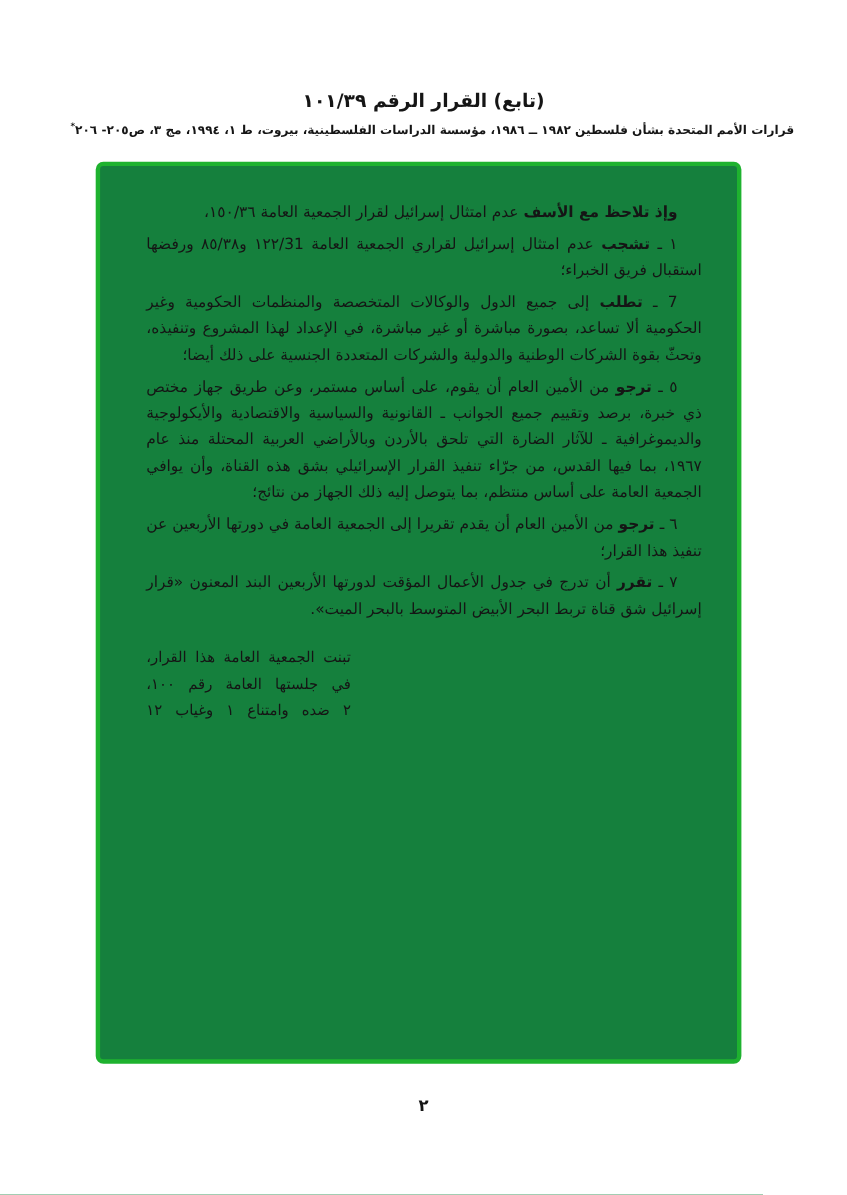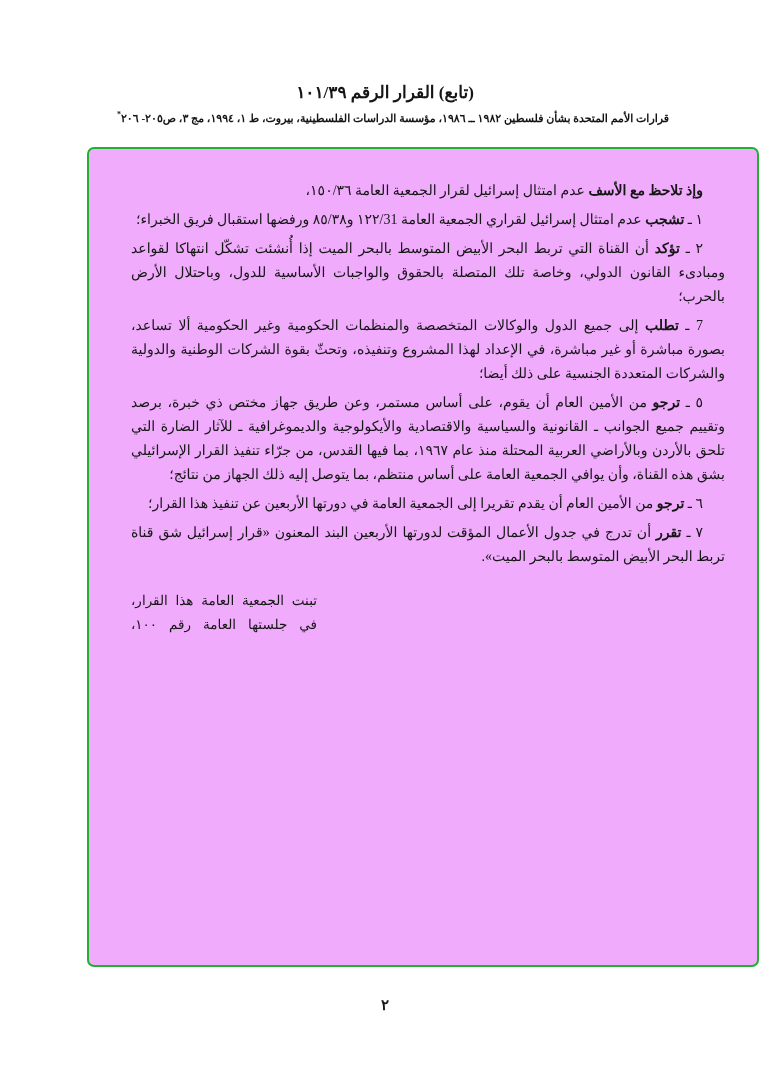--- a/index.html
+++ b/index.html
@@ -1,37 +1,37 @@
 <!DOCTYPE html>
 <html lang="ar" dir="rtl"><head>
 <meta charset="utf-8">
 <style>
   html,body{margin:0;padding:0;}
   body{
     width:770px;height:1086px;background:#ffffff;position:relative;
     font-family:"DejaVu Sans",sans-serif;color:#151515;direction:rtl;
     overflow:hidden;
   }
-  .page{position:absolute;inset:0;width:770px;height:1086px;font-family:Liberation Serif, serif;}
+  .page{position:absolute;inset:0;width:770px;height:1086px;}
 
   
   .hdr-title{
     position:absolute;top:82px;right:0;left:0;text-align:center;
     font-size:17px;font-weight:bold;letter-spacing:0;
   }
   .hdr-source{
     position:absolute;top:110px;right:0;left:0;text-align:center;
     font-size:11px;font-weight:bold;white-space:nowrap;padding-left:16px;
   }
   .hdr-source sup{font-size:8px;vertical-align:super;}
 
   
   .frame{
-    position:absolute;left:87px;top:147px;width:672px;min-height:820px;
-    border:2px solid #7f1d1d;border-radius:7px;background:#f0abfc;
+    position:absolute;left:87px;top:147px;width:587px;min-height:820px;
+    border:4px solid #7f1d1d;border-radius:7px;background:#15803d;
     box-sizing:border-box;
   }
   .frame-inner{
     padding:30px 32px 36px 42px;
   }
 
   
   .para{
     margin:0 0 5px 0;
     font-size:14px;line-height:24px;
@@ -71,25 +71,20 @@
         <b class="lead">وإذ تلاحظ مع الأسف</b>
         <span>عدم امتثال إسرائيل لقرار الجمعية العامة ١٥٠/٣٦،</span>
       </p>
 
       <p class="para">
         <span class="num">١ ـ</span>
         <b class="lead">تشجب</b>
         <span>عدم امتثال إسرائيل لقراري الجمعية العامة ١٢٢/31 و٨٥/٣٨ ورفضها استقبال فريق الخبراء؛</span>
       </p>
 
-      <p class="para">
-        <span class="num">٢ ـ</span>
-        <b class="lead">تؤكد</b>
-        <span>أن القناة التي تربط البحر الأبيض المتوسط بالبحر الميت إذا أُنشئت تشكّل انتهاكا لقواعد ومبادىء القانون الدولي، وخاصة تلك المتصلة بالحقوق والواجبات الأساسية للدول، وباحتلال الأرض بالحرب؛</span>
-      </p>
 
 
       <p class="para">
         <span class="num">7 ـ</span>
         <b class="lead">تطلب</b>
         <span>إلى جميع الدول والوكالات المتخصصة والمنظمات الحكومية وغير الحكومية ألا تساعد، بصورة مباشرة أو غير مباشرة، في الإعداد لهذا المشروع وتنفيذه، وتحثّ بقوة الشركات الوطنية والدولية والشركات المتعددة الجنسية على ذلك أيضا؛</span>
       </p>
 
       <p class="para">
         <span class="num">٥ ـ</span>
@@ -105,20 +100,21 @@
 
       <p class="para">
         <span class="num">٧ ـ</span>
         <b class="lead">تقرر</b>
         <span>أن تدرج في جدول الأعمال المؤقت لدورتها الأربعين البند المعنون «قرار إسرائيل شق قناة تربط البحر الأبيض المتوسط بالبحر الميت».</span>
       </p>
 
       <div class="adoption">
         <div class="adoption-line">تبنت الجمعية العامة هذا القرار،</div>
         <div class="adoption-line">في جلستها العامة رقم ١٠٠،</div>
+        <div class="adoption-line">٢ ضده وامتناع ١ وغياب ١٢</div>
       </div>
 
     </div>
   </div>
 
   <div class="pgnum">٢</div>
 
 </div>
 
 </body></html>

